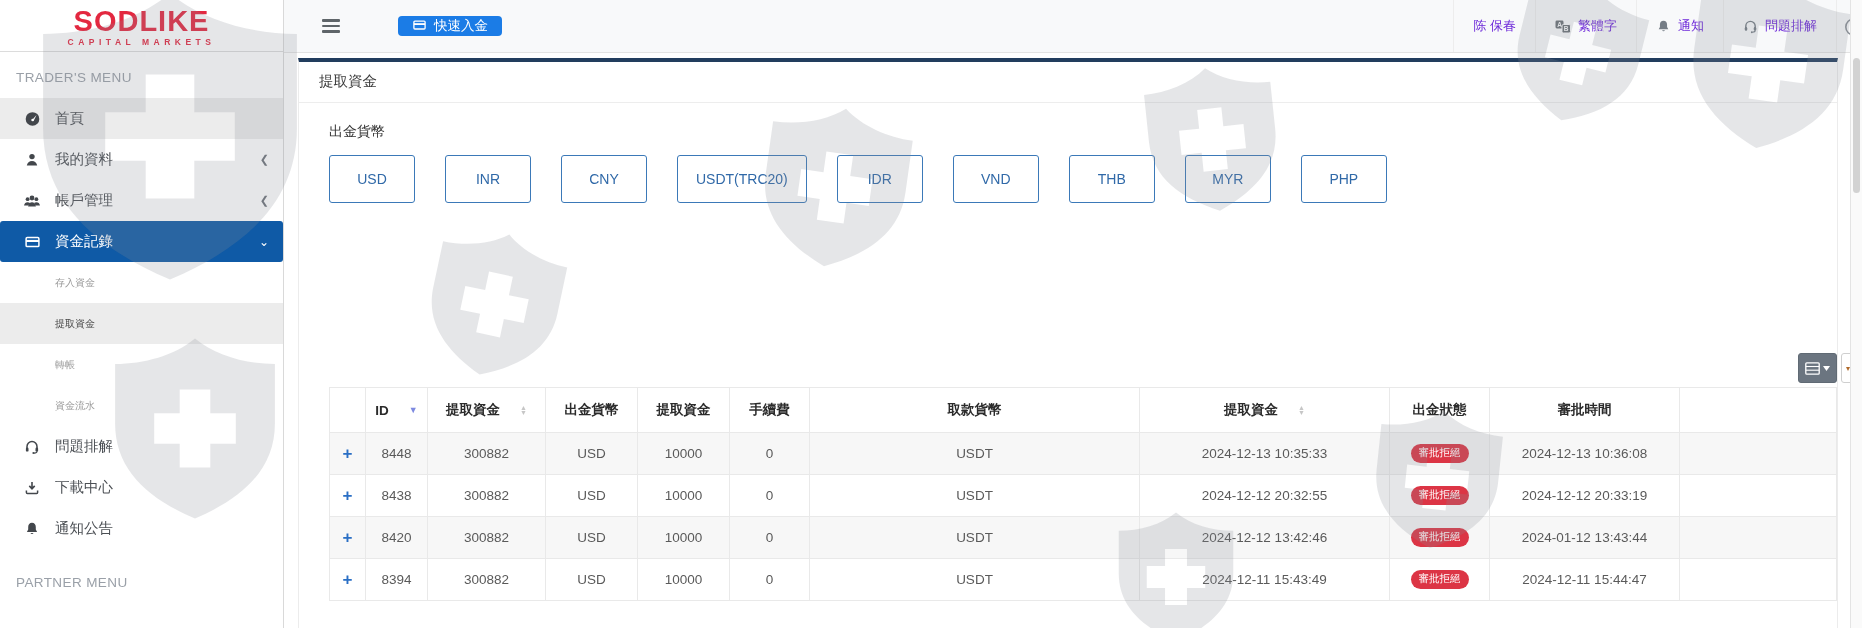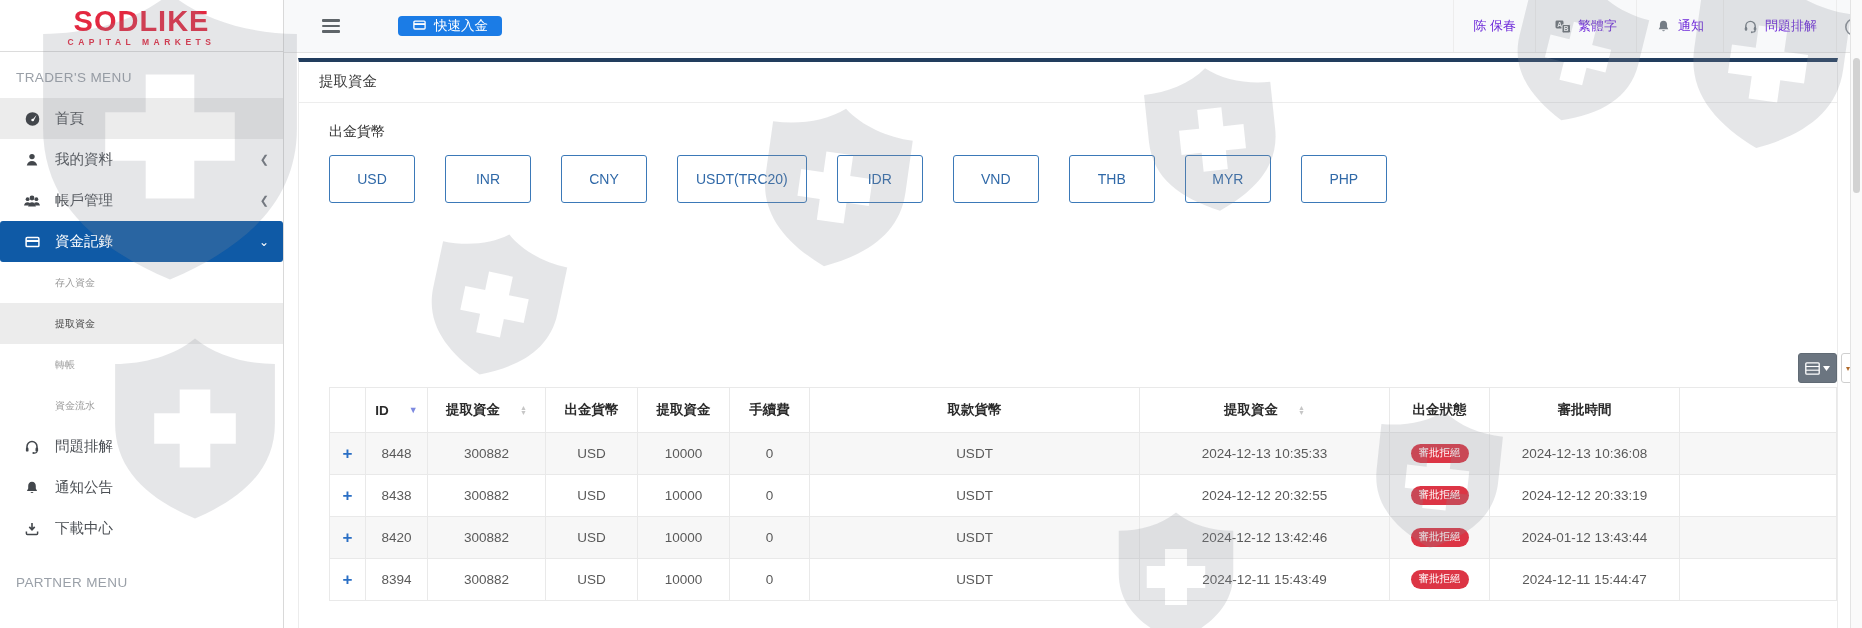--- a/index.html
+++ b/index.html
@@ -165,36 +165,36 @@
               <rect x="11.5" y="8.6" width="2.6" height="4" rx="1.2" fill="currentColor"></rect>
               <path d="M13 12.2c0 1.2-1.4 1.8-3 1.9" fill="none" stroke="currentColor" stroke-width="1.2"></path>
               <circle cx="9.4" cy="14.1" r="1" fill="currentColor"></circle>
             </svg>
         </span>
         <span class="lbl">問題排解</span>
       </div>
 
       <div class="mi">
         <span class="ico">
+          <svg width="16" height="16" viewBox="0 0 16 16">
+              <path d="M8 2v6.4M5.3 5.9 8 8.8l2.7-2.9" fill="none" stroke="currentColor" stroke-width="1.6"></path>
+              <path d="M2.4 10.4v2.2a1 1 0 0 0 1 1h9.2a1 1 0 0 0 1-1v-2.2" fill="none" stroke="currentColor" stroke-width="1.5"></path>
+            </svg>
+        </span>
+        <span class="lbl">下載中心</span>
+      </div>
+
+      <div class="mi">
+        <span class="ico">
           <svg width="16" height="16" viewBox="0 0 16 16" fill="currentColor">
               <path d="M8 1.8c-2.4 0-3.8 1.8-3.8 4.1v2.7L2.9 10.9h10.2l-1.3-2.3V5.9c0-2.3-1.4-4.1-3.8-4.1z"></path>
               <path d="M6.5 12a1.6 1.6 0 0 0 3 0z"></path>
             </svg>
         </span>
         <span class="lbl">通知公告</span>
-      </div>
-
-      <div class="mi">
-        <span class="ico">
-          <svg width="16" height="16" viewBox="0 0 16 16">
-              <path d="M8 2v6.4M5.3 5.9 8 8.8l2.7-2.9" fill="none" stroke="currentColor" stroke-width="1.6"></path>
-              <path d="M2.4 10.4v2.2a1 1 0 0 0 1 1h9.2a1 1 0 0 0 1-1v-2.2" fill="none" stroke="currentColor" stroke-width="1.5"></path>
-            </svg>
-        </span>
-        <span class="lbl">下載中心</span>
       </div>
     </nav>
 
     <div class="menu-label footer">PARTNER MENU</div>
   </aside>
 
   <header class="topbar">
     <div class="hamburger">
         <span></span>
         <span></span>

